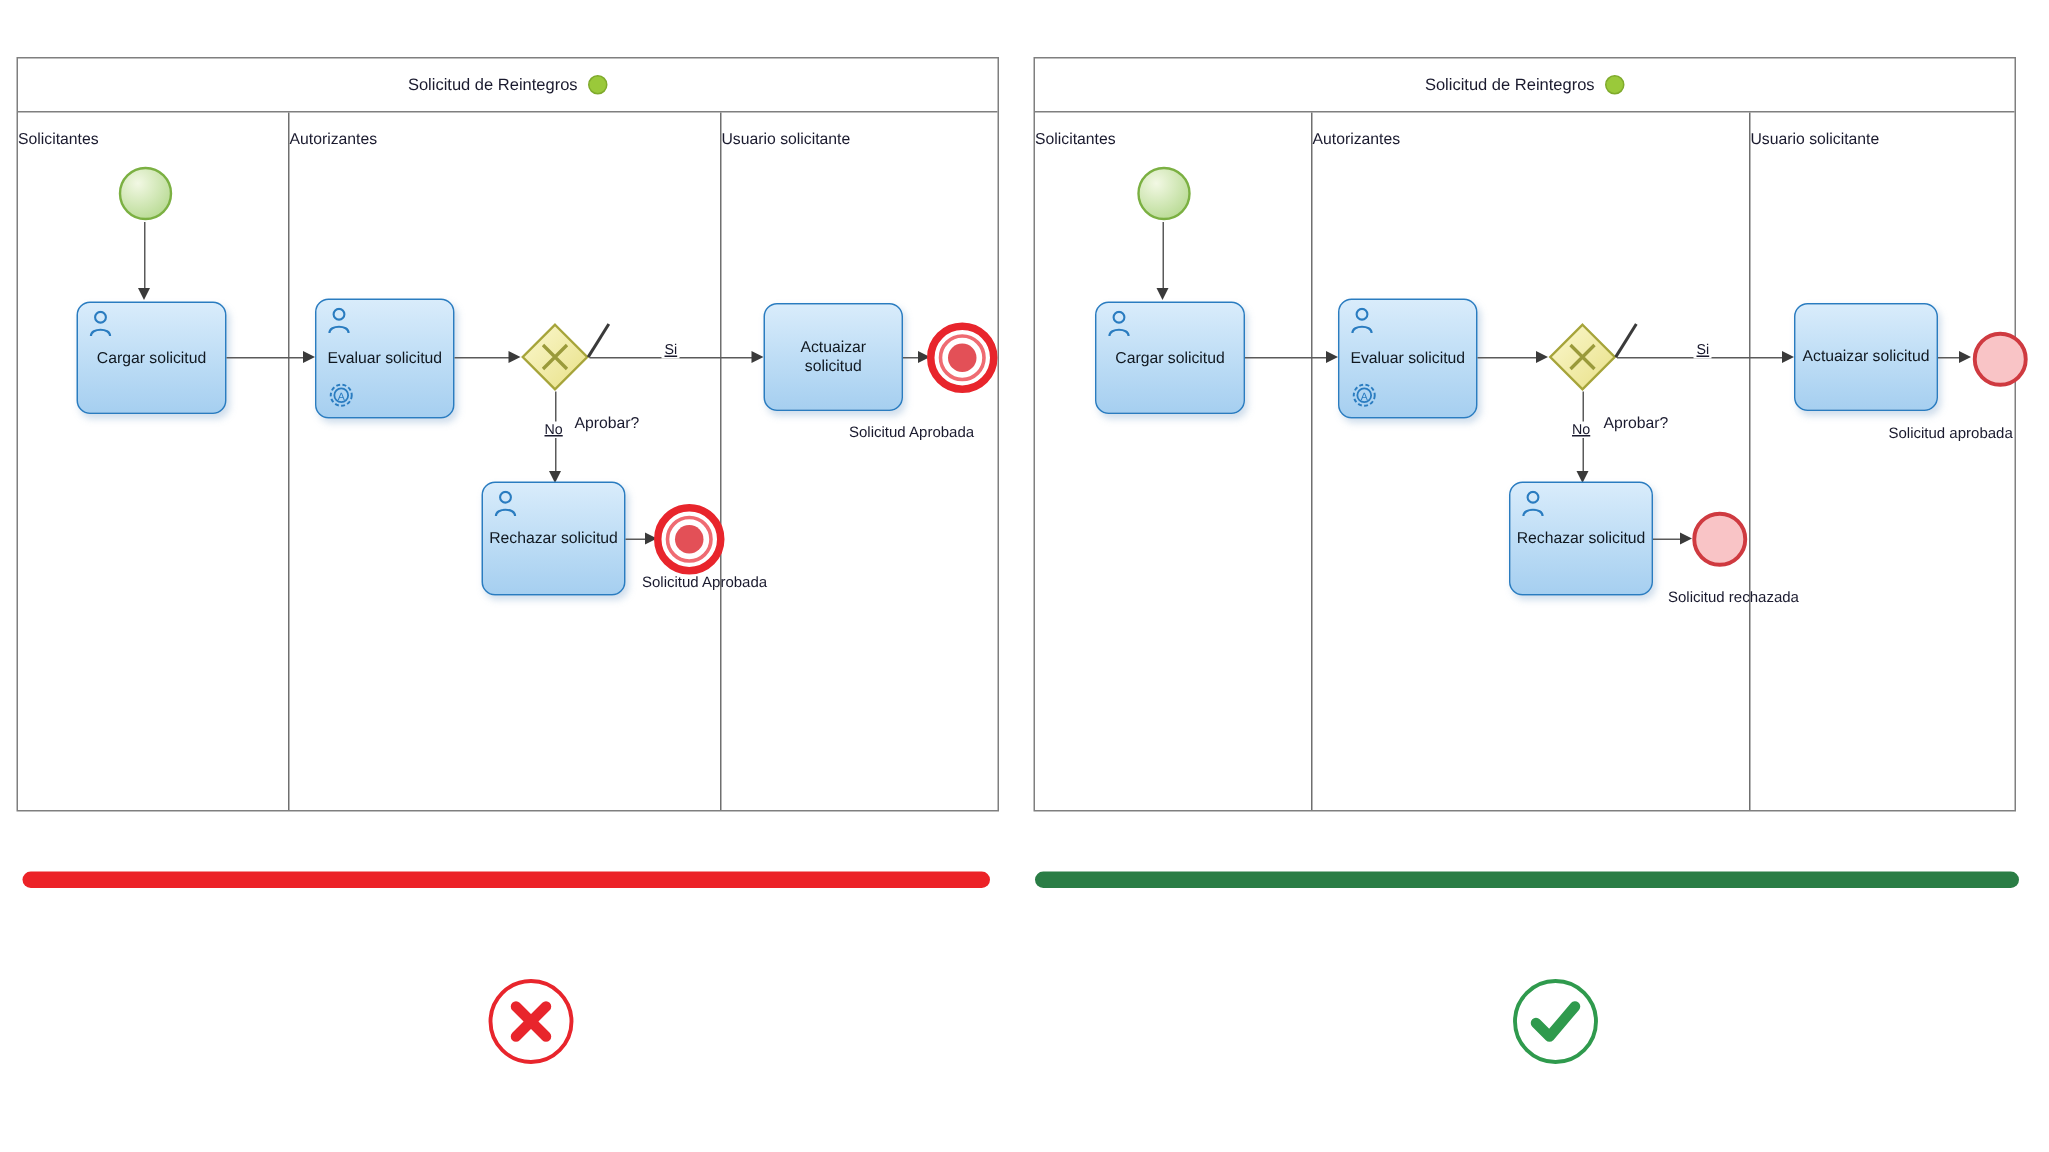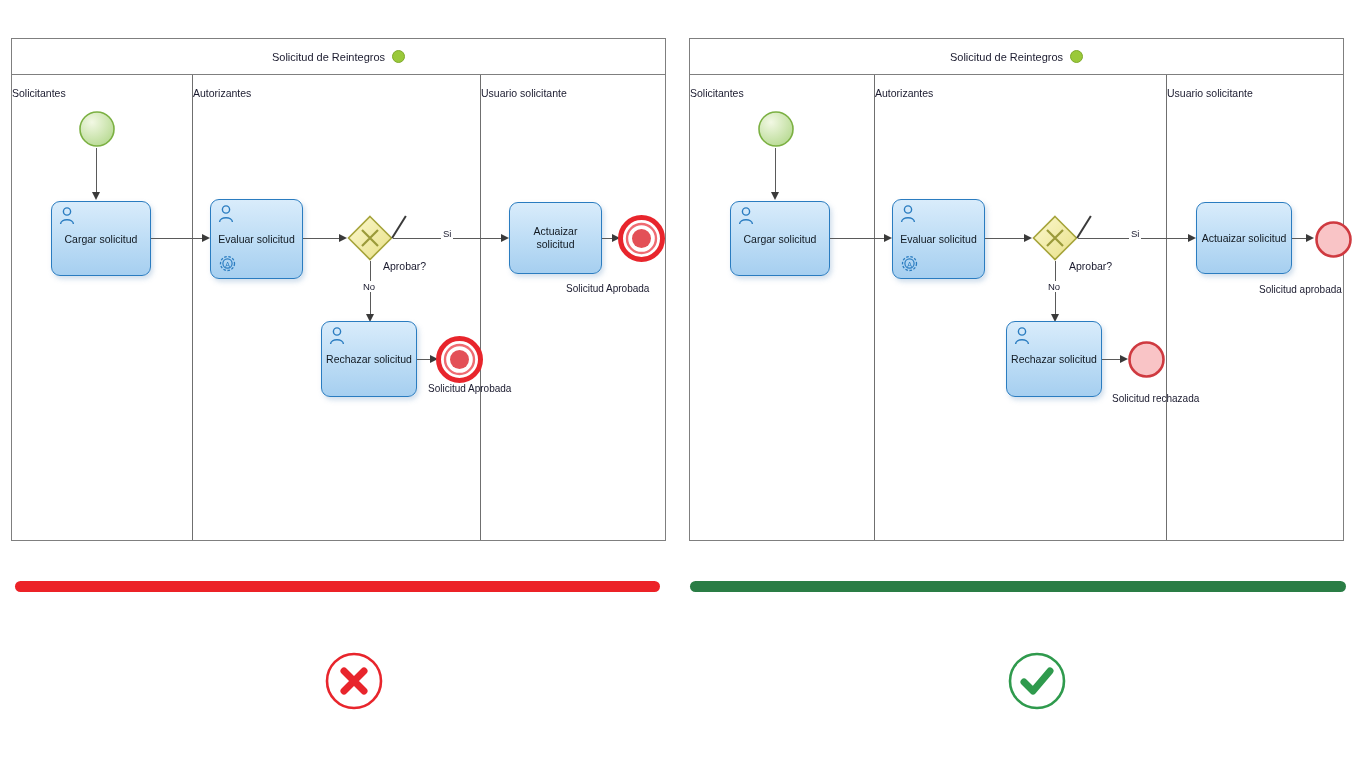--- a/index.html
+++ b/index.html
@@ -100,20 +100,21 @@
   .gateway {
     position: absolute;
     width: 46px;
     height: 46px;
   }
   .gw-label {
     position: absolute;
     font-size: 10.5px;
     color: #1a1a2e;
     white-space: nowrap;
+    margin-top: 16px;
   }
   
   .ev {
     position: absolute;
   }
   .ev-label {
     position: absolute;
     font-size: 10px;
     color: #1a1a2e;
     white-space: nowrap;
@@ -139,20 +140,21 @@
     border-right: 4.5px solid transparent;
     border-top: 8px solid #3a3a3a;
   }
   .flow-label {
     position: absolute;
     font-size: 9.5px;
     color: #1a1a2e;
     background: #ffffff;
     padding: 0 2px;
     white-space: nowrap;
+    text-decoration: underline;
   }
   .default-slash {
     position: absolute;
     width: 1.8px;
     height: 26px;
     background: #3a3a3a;
     transform: rotate(32deg);
   }
   
   .bar {

